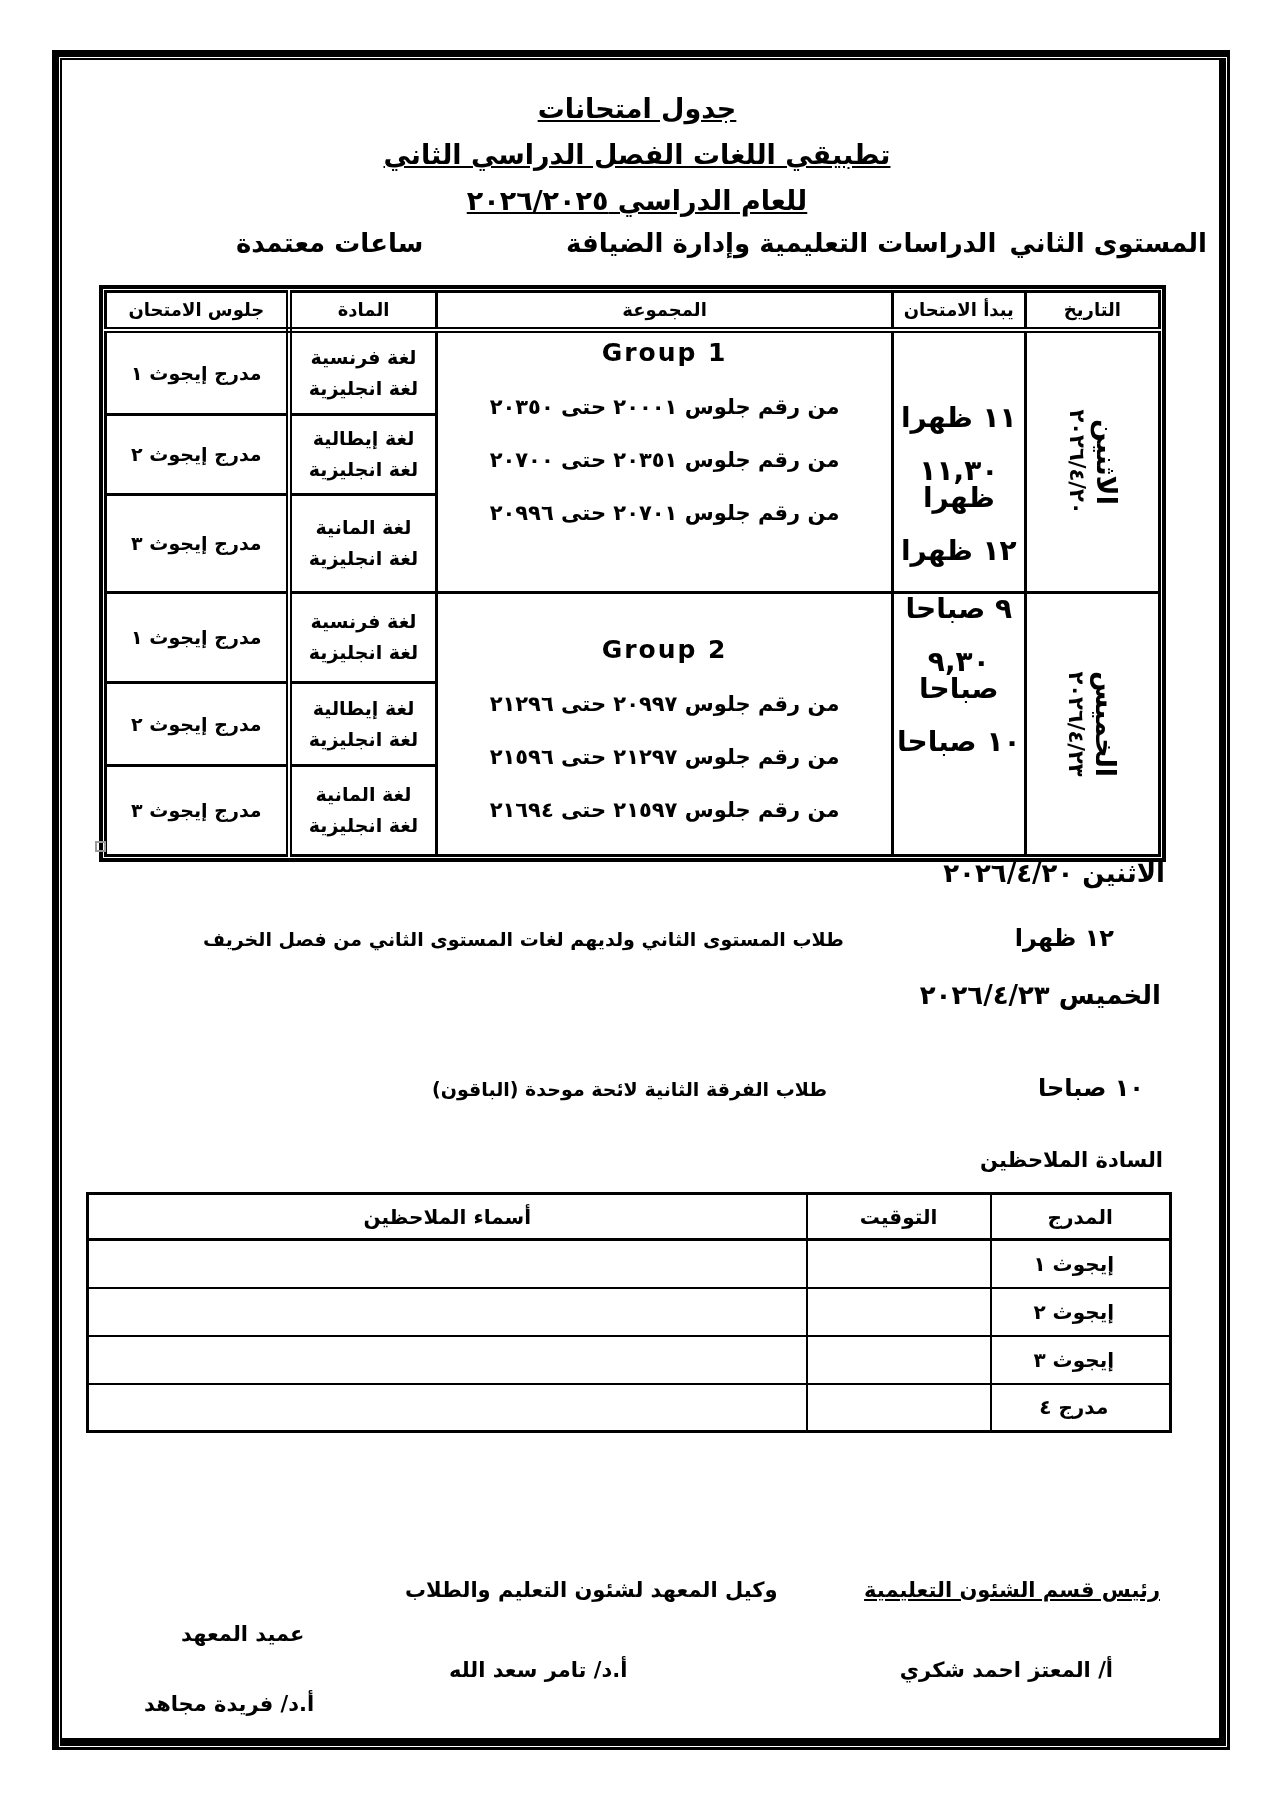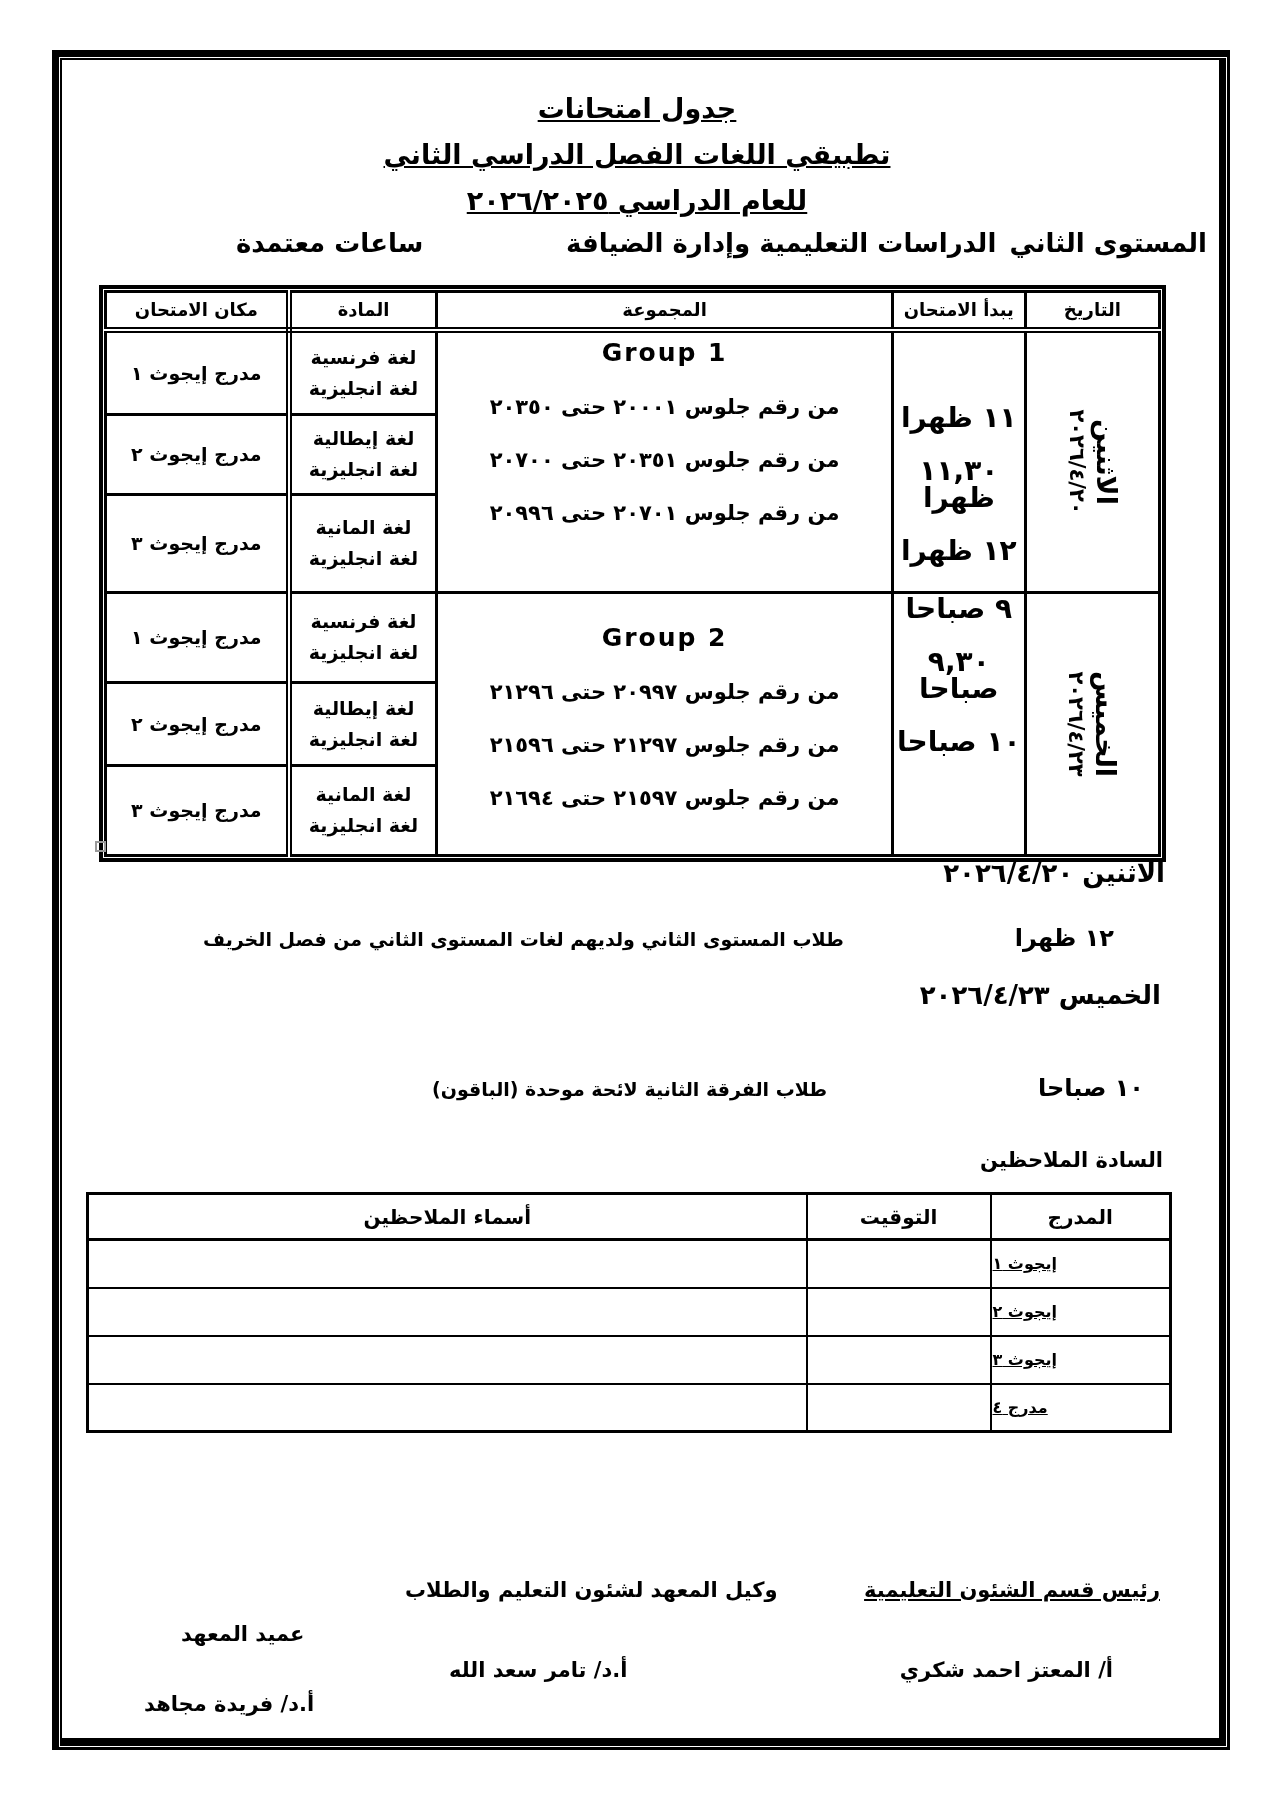--- a/index.html
+++ b/index.html
@@ -25,21 +25,21 @@
   .exam th,.exam td{border:3px solid #000;box-sizing:border-box;}
   .exam th{height:38px;font-size:18px;text-align:center;vertical-align:middle;
     border-bottom:6px double #000;}
   .exam th.dbl,.exam td.dbl{border-left:6px double #000;}
   .exam td.subject{vertical-align:middle;text-align:center;}
   .subj div{font-size:19px;line-height:31px;}
   .exam td.place{vertical-align:middle;text-align:center;font-size:19px;}
   .exam td.group{vertical-align:top;text-align:center;}
   .gtitle{font-size:25px;line-height:30px;letter-spacing:2px;}
   .s1 .gtitle{padding-top:4px;}
-  .s2 .gtitle{padding-top:28px;}
+  .s2 .gtitle{padding-top:40px;}
   .seat{font-size:21px;line-height:27px;margin-top:26px;}
   .exam td.start{vertical-align:top;text-align:center;}
   .times div{font-size:28px;line-height:27px;margin-bottom:26px;}
   .s1 .times{padding-top:70px;}
   .s2 .times{}
   .exam td.date{vertical-align:middle;text-align:center;overflow:visible;}
   .rot{display:inline-block;transform:rotate(90deg);white-space:nowrap;}
   .rot .day{font-size:27px;line-height:32px;text-align:center;}
   .rot .dt{font-size:21px;line-height:26px;text-align:center;}
   
@@ -56,21 +56,21 @@
   #n1t{top:1074px;right:129px;}
   #n1x{top:1078px;left:432px;}
   .obs-title{position:absolute;top:1148px;right:110px;font-size:21px;}
   
   .obs-wrap{position:absolute;left:86px;top:1192px;width:1086px;}
   table.obs{width:100%;border-collapse:collapse;table-layout:fixed;border:3px solid #000;}
   .obs th,.obs td{border:2px solid #000;box-sizing:border-box;}
   .obs th{height:46px;font-size:20px;text-align:center;vertical-align:middle;
     border-bottom:3px solid #000;}
   .obs td{height:48px;}
-  .obs td.hall{text-align:left;padding-right:14px;font-size:16px;vertical-align:middle;text-decoration:underline;}
+  .obs td.hall{text-align:center;padding-right:14px;font-size:20px;vertical-align:middle;}
   
   .sig{position:absolute;font-size:21px;white-space:nowrap;}
   #sig0t{top:1578px;right:113px;text-decoration:underline;}
   #sig1t{top:1578px;left:405px;}
   #sig2t{top:1622px;left:181px;}
   #sig0n{top:1658px;right:160px;}
   #sig1n{top:1658px;left:449px;}
   #sig2n{top:1692px;left:144px;}
 </style>
 </head>
@@ -98,21 +98,21 @@
           <col style="width:455px">
         <col style="width:148px">
           <col style="width:183px">
       </colgroup>
       <tbody>
           <tr>
         <th>التاريخ</th>
         <th>يبدأ الامتحان</th>
         <th>المجموعة</th>
         <th class="dbl">المادة</th>
-        <th>مكان الامتحان</th>
+        <th>جلوس الامتحان</th>
       </tr>
 
       <tr class="s1" style="height:76px">
         <td class="date" rowspan="3">
           <span class="rot">
             <span class="day" style="display:block">الاثنين</span>
             <span class="dt" style="display:block">٢٠٢٦/٤/٢٠</span>
           </span>
         </td>
         <td class="start" rowspan="3">

